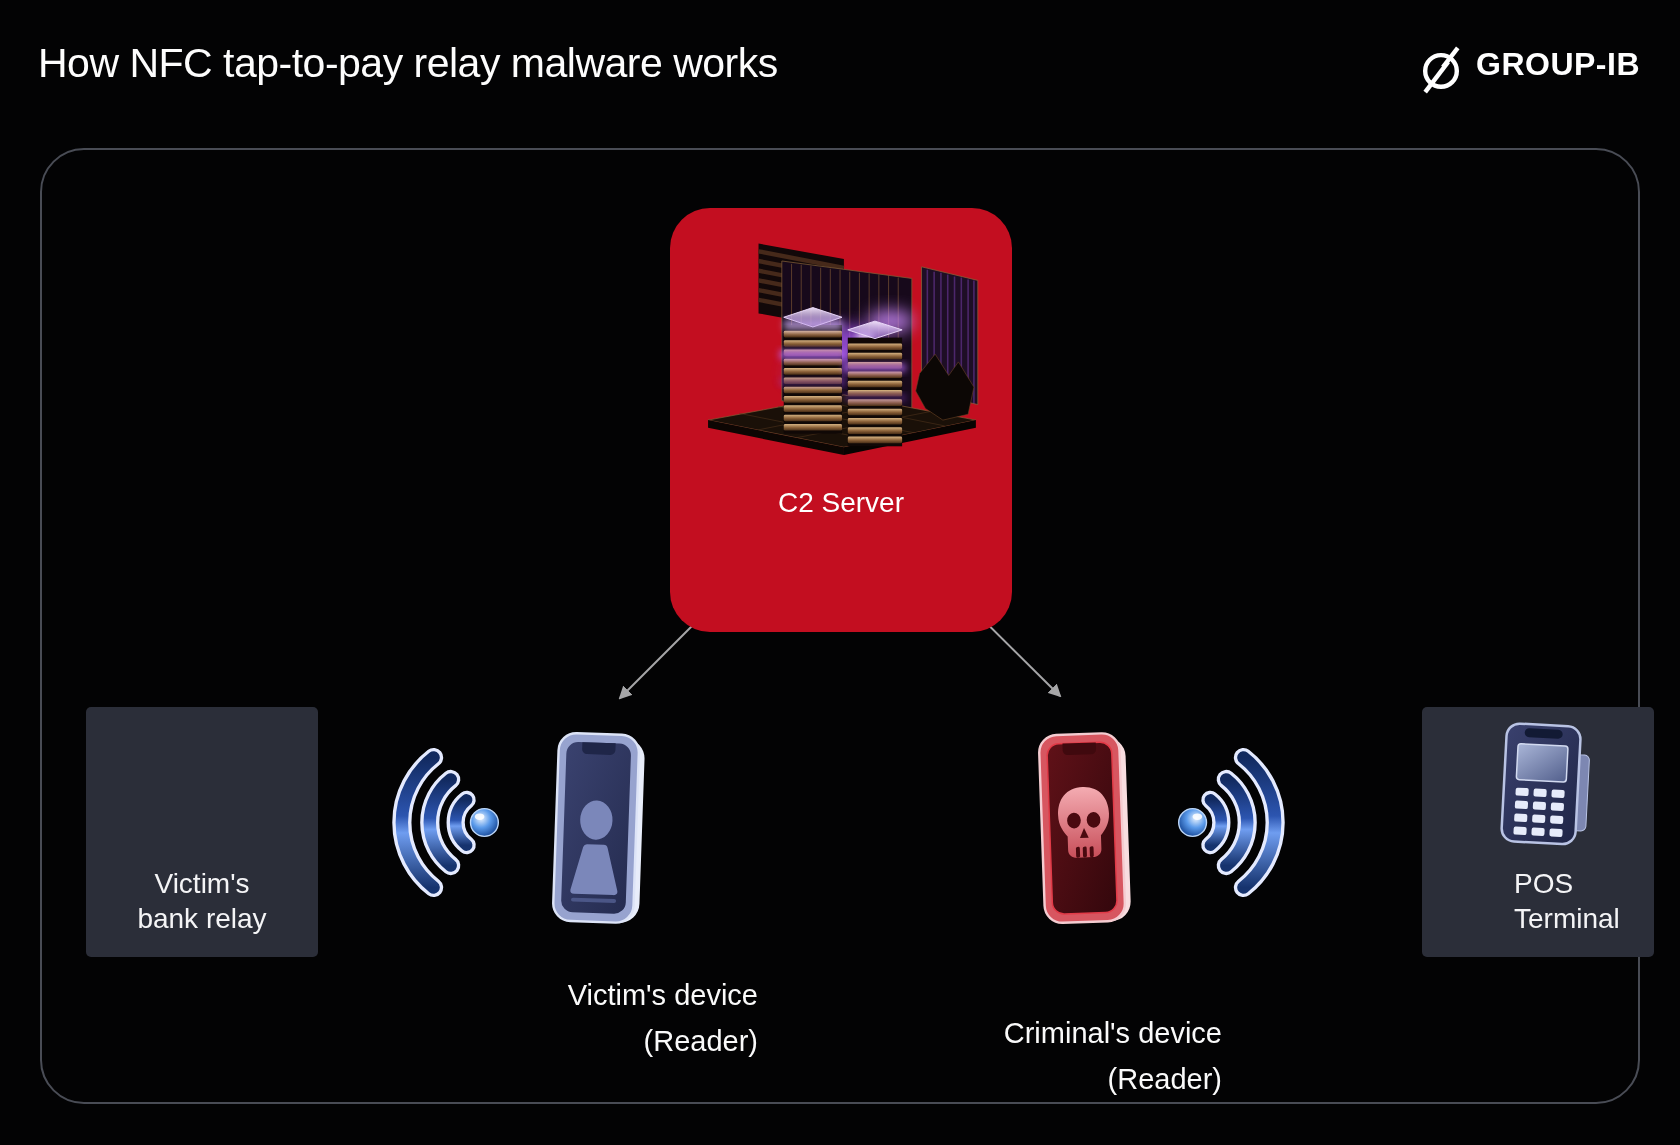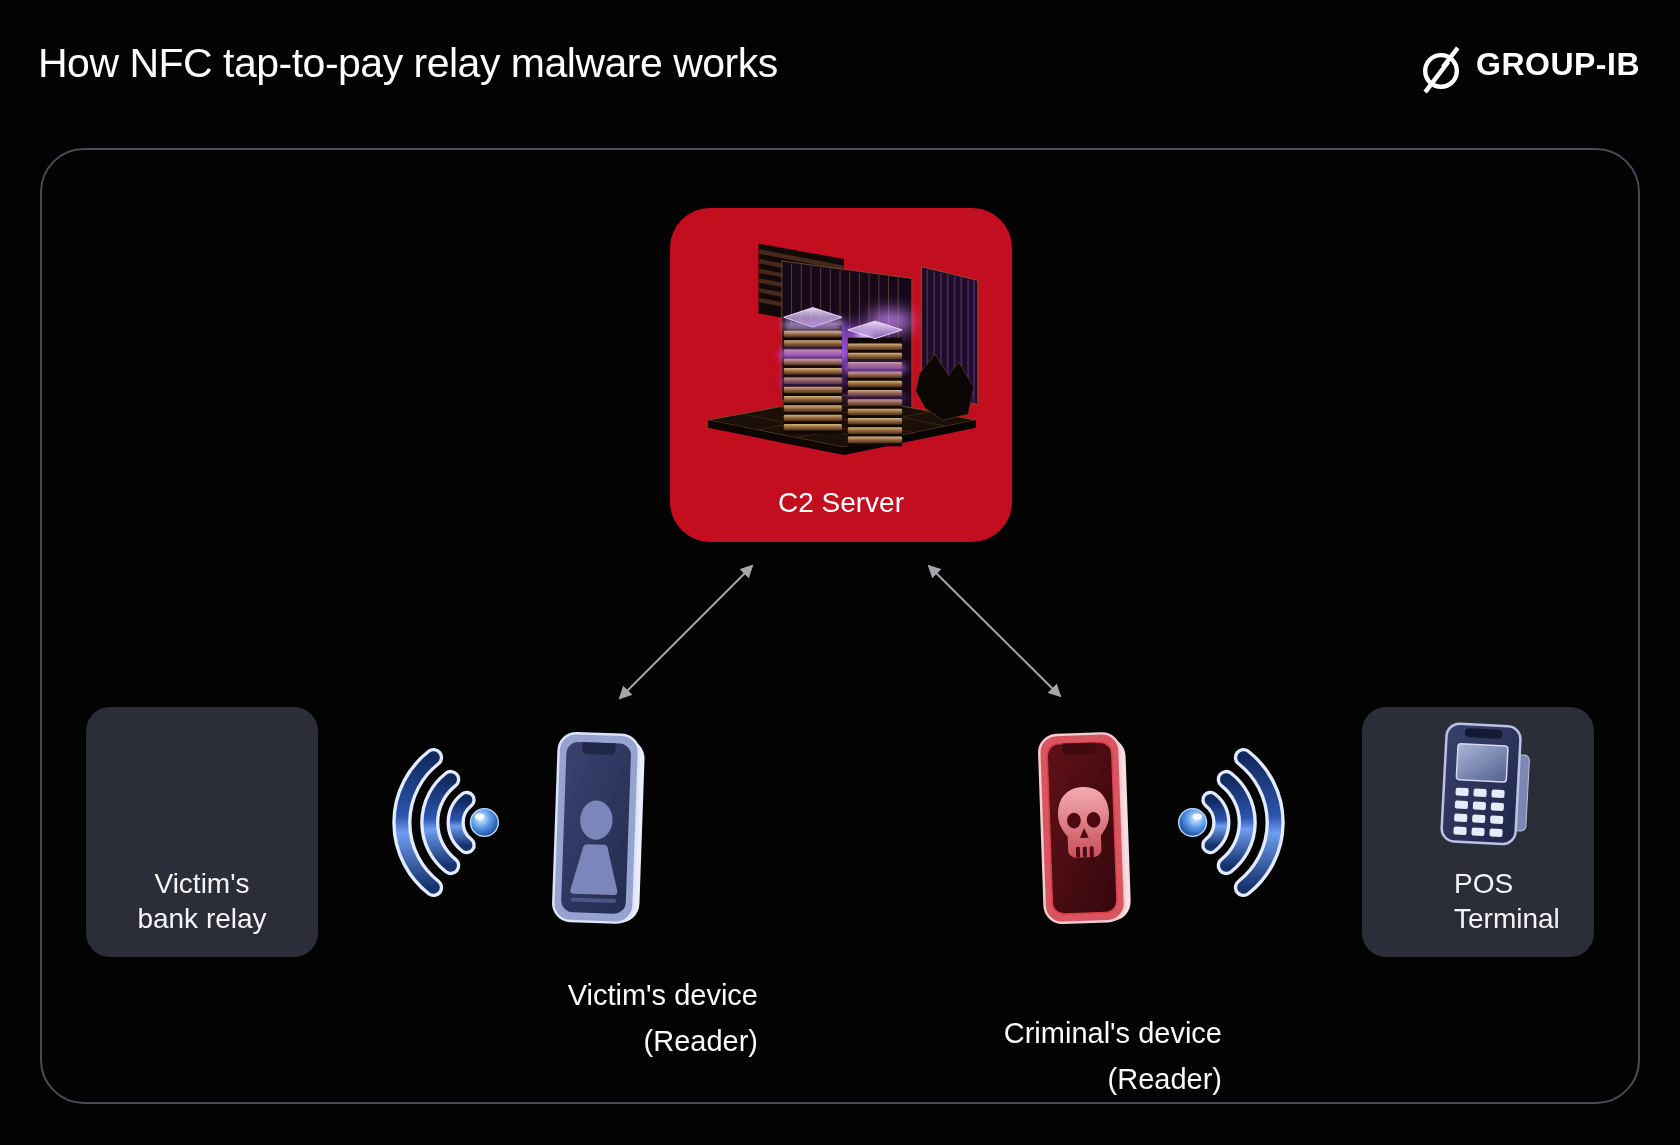--- a/index.html
+++ b/index.html
@@ -19,29 +19,29 @@
     right:40px;top:46px;display:flex;align-items:flex-start;gap:12px;
   }
   .brand-name{font-size:32px;font-weight:700;letter-spacing:0.5px;color:#ffffff;white-space:nowrap;}
   
   .frame{
     left:40px;top:148px;width:1600px;height:956px;
     border:2px solid #494c55;border-radius:44px;background:transparent;
   }
   
   .c2-box{
-    left:670px;top:208px;width:342px;height:334px;background:#c30e20;border-radius:40px;
+    left:670px;top:208px;width:342px;height:424px;background:#c30e20;border-radius:40px;
   }
   .c2-label{
     left:0;top:278px;width:100%;text-align:center;font-size:28px;font-weight:500;line-height:34px;color:#ffffff;
   }
   
-  .node-box{width:232px;height:250px;background:#2b2e39;border-radius:24px;}
+  .node-box{width:232px;height:250px;background:#2b2e39;border-radius:5px;}
   .node-box.left{left:86px;top:707px;}
-  .node-box.right{left:1362px;top:707px;padding-left:31px;}
+  .node-box.right{left:1422px;top:707px;padding-left:31px;}
   .node-label{
     position:absolute;top:159px;left:0;width:100%;
     font-size:28px;font-weight:500;line-height:35px;color:#f4f4f6;
   }
   .node-label.centered{text-align:center;}
   .node-label.left-aligned{text-align:left;padding-left:92px;}
   
   .device-label{
     width:300px;text-align:right;font-size:29px;font-weight:500;line-height:46px;color:#fafafa;
   }

